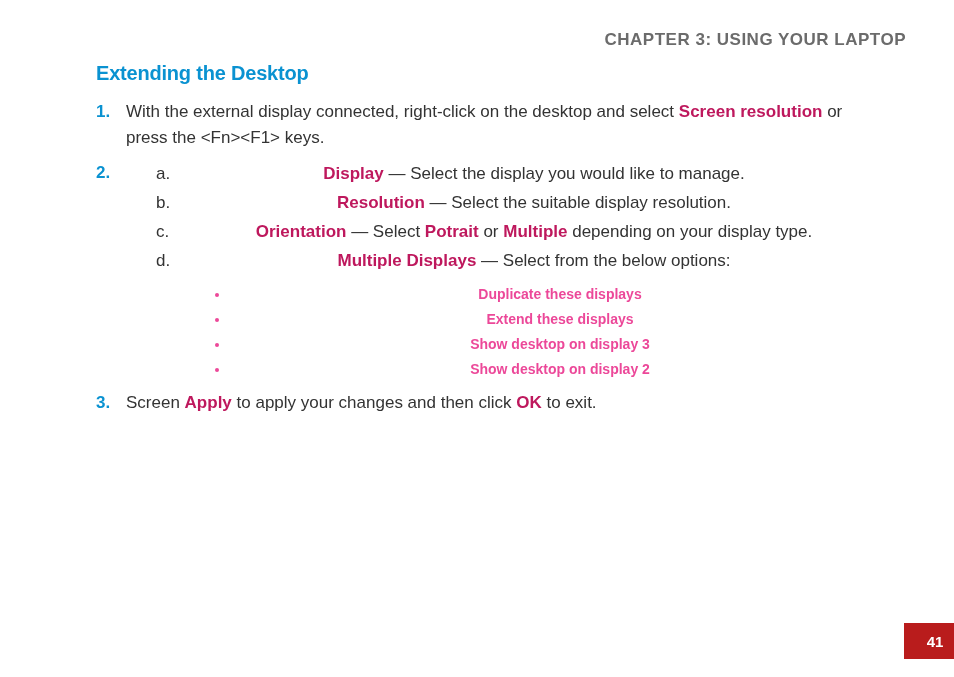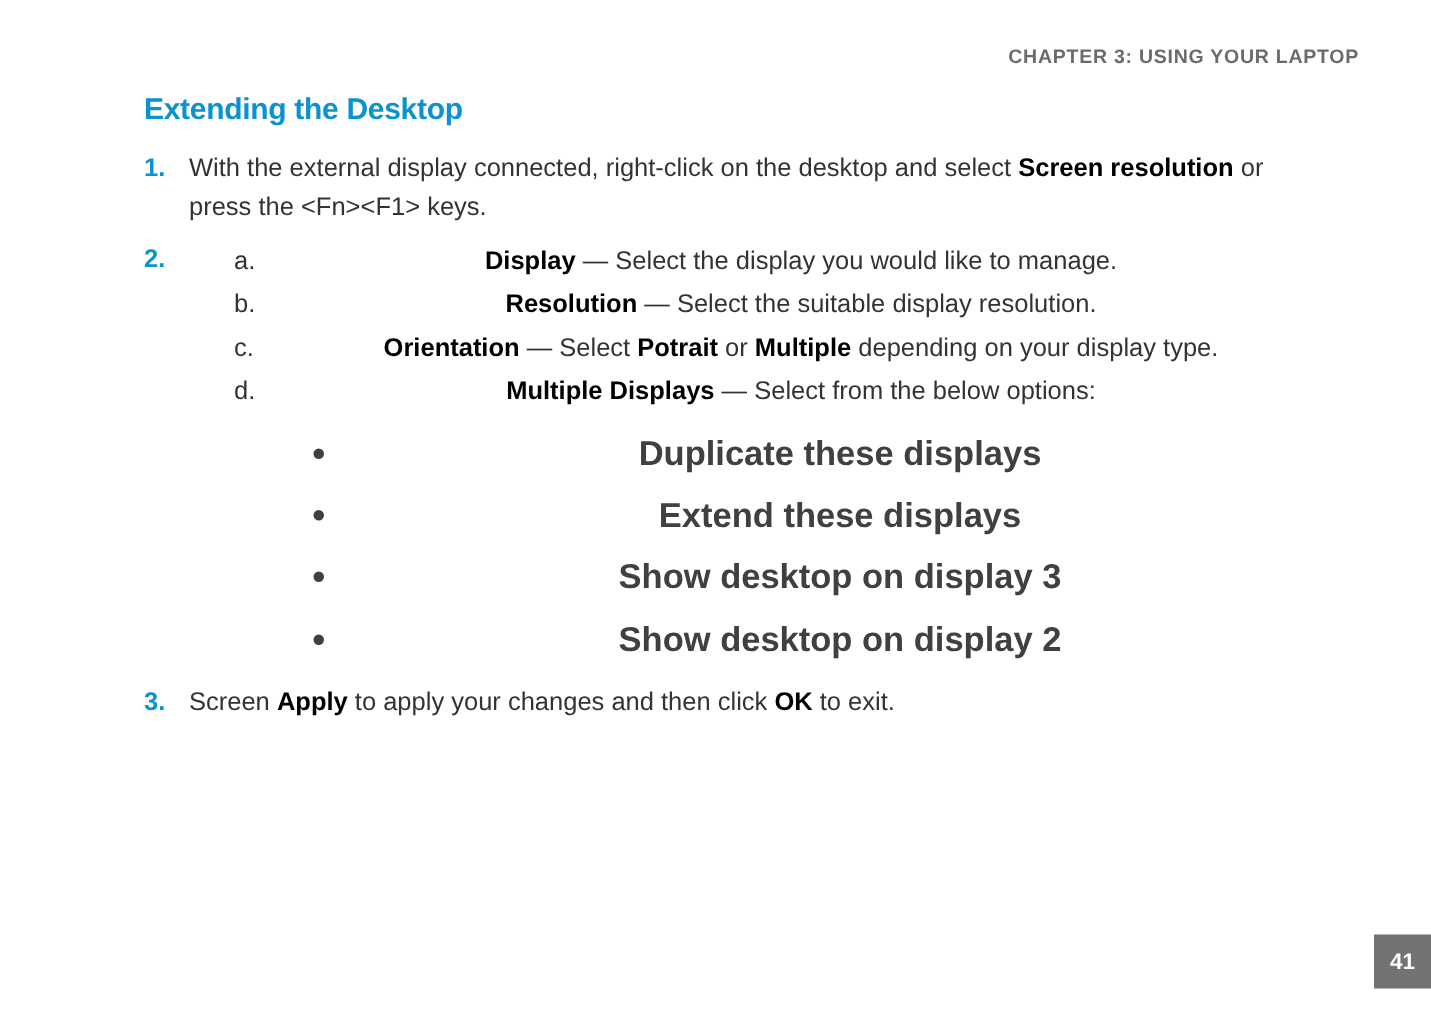--- a/index.html
+++ b/index.html
@@ -16,21 +16,21 @@
   .page {
     position: relative;
     width: 100%;
     height: 100%;
     box-sizing: border-box;
   }
   .chapter-header {
     position: absolute;
     top: 30px;
     right: 48px;
-    font-size: 13px;
+    font-size: 17px;
     font-weight: 700;
     letter-spacing: 0.5px;
     color: #6b6b6b;
   }
   .content {
     position: absolute;
     left: 96px;
     top: 62px;
     width: 790px;
   }
@@ -58,21 +58,21 @@
   }
   ol.steps > li::before {
     content: counter(step) ".";
     position: absolute;
     left: 0;
     top: 0;
     font-weight: 700;
     color: #0a92d1;
     font-size: 17px;
   }
-  .b { font-weight: 700; color: #000000; }
+  .b { font-weight: 700; color: #be185d; }
   ol.sub {
     list-style: none;
     margin: 10px 0 0 0;
     padding: 0 0 0 30px;
     counter-reset: sub;
     text-align: center;
   }
   ol.sub > li {
     counter-increment: sub;
     position: relative;
@@ -87,39 +87,40 @@
     left: 0;
     top: 0;
     color: #333;
   }
   ul.bullets {
     list-style: disc;
     margin: 6px 0 8px 0;
     padding-left: 48px;
   }
   ul.bullets > li {
-    font-size: 23px;
+    font-size: 14px;
     line-height: 1.8;
     font-weight: 700;
-    color: #404040;
+    color: #ec4899;
     padding-left: 4px;
   }
   .page-number-tab {
     position: absolute;
     right: 0;
     bottom: 18px;
     width: 38px;
     height: 36px;
-    background: #737373;
+    background: #b91c1c;
     color: #ffffff;
     font-size: 15px;
     font-weight: 600;
     display: flex;
     align-items: center;
     justify-content: center;
+    padding-left: 12px;
   }
 </style>
 </head>
 <body>
 
 <div class="page">
 
   <div class="chapter-header">CHAPTER 3: USING YOUR LAPTOP</div>
 
   <div class="content">

